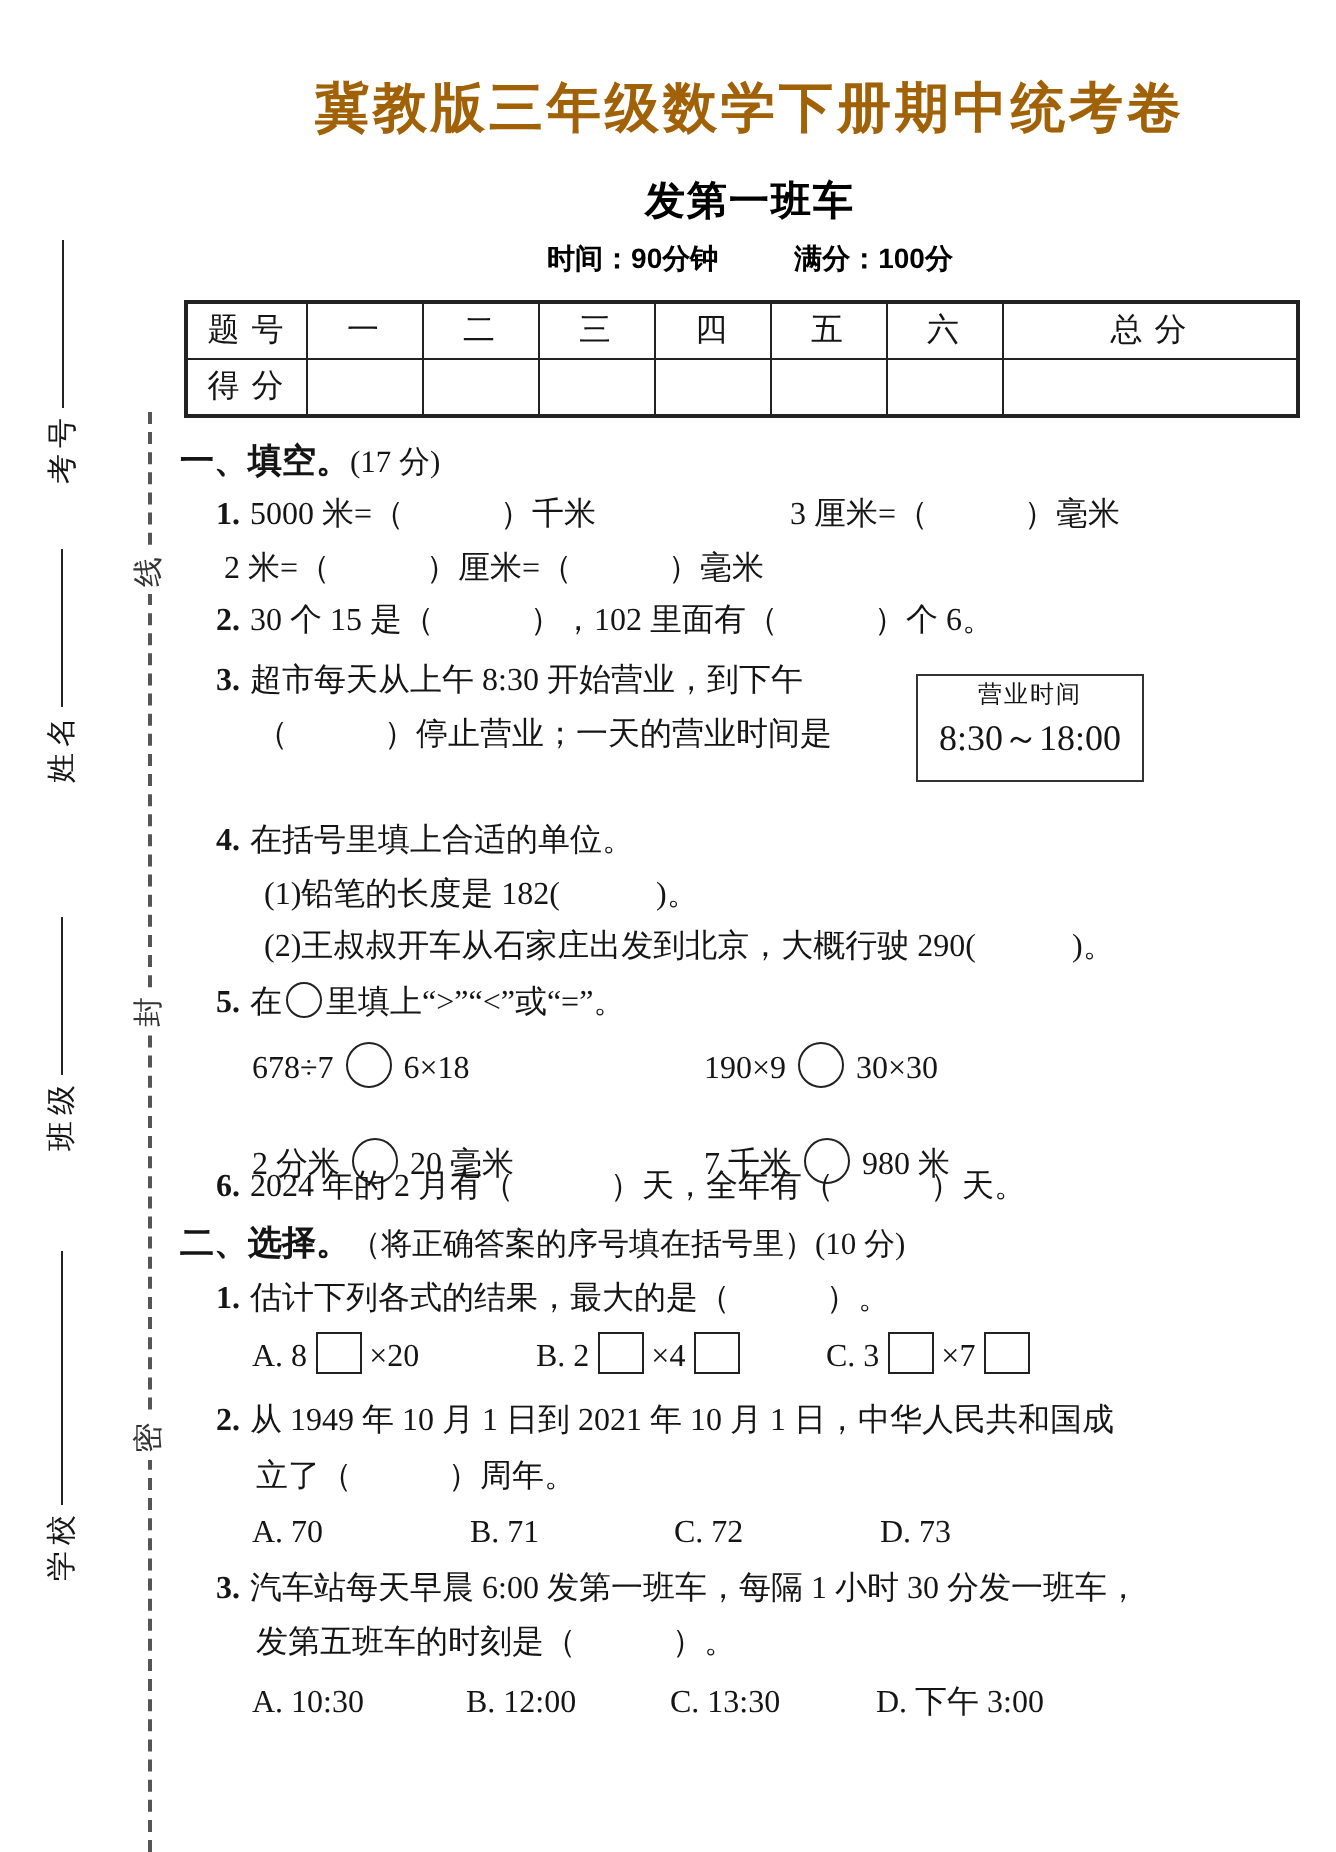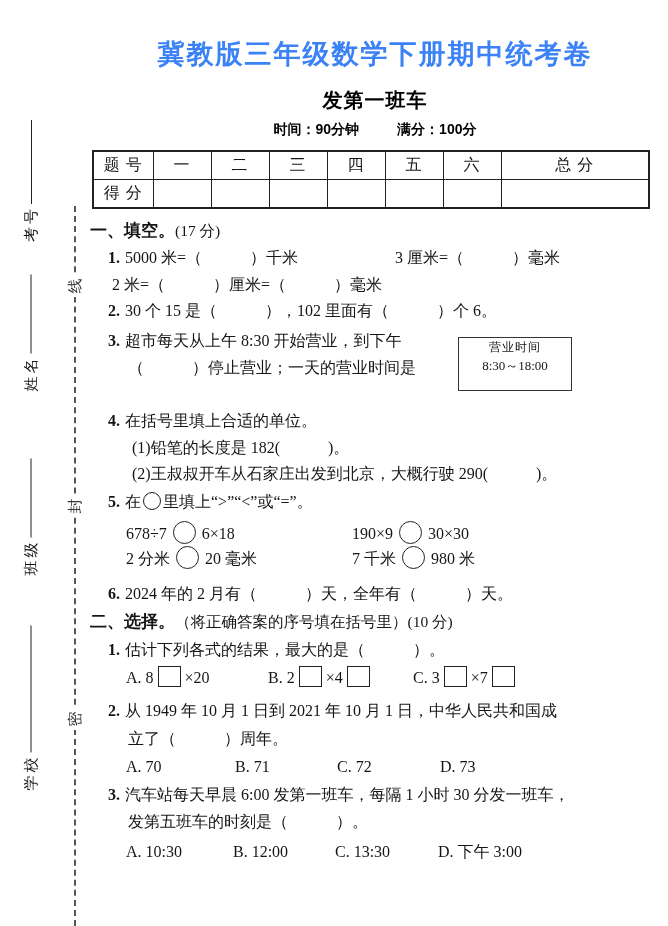--- a/index.html
+++ b/index.html
@@ -30,21 +30,21 @@
     position:absolute; left:64px; width:22px; height:22px;
     background:#ffffff; transform:rotate(-90deg);
     font-size:15px; line-height:22px; text-align:center; color:#333;
   }
 
   
   .main { position:absolute; left:88px; top:0; width:574px; height:926px; }
   .title {
     position:absolute; top:36px; left:0; width:100%; text-align:center;
     font-family:Liberation Serif, serif;
-    font-weight:900; font-size:27px; letter-spacing:2px; color:#3b82f6;
+    font-weight:900; font-size:27px; letter-spacing:2px; color:#a16207;
   }
   .subtitle {
     position:absolute; top:87px; left:0; width:100%; text-align:center;
     font-family:"Liberation Sans","DejaVu Sans",sans-serif;
     font-weight:bold; font-size:20px; letter-spacing:1px; color:#000;
   }
   .infoline {
     position:absolute; top:121px; left:0; width:100%;
     display:flex; justify-content:center; gap:38px;
     font-family:"Liberation Sans","DejaVu Sans",sans-serif;
@@ -79,21 +79,21 @@
   .sq {
     display:inline-block; width:21px; height:19px;
     border:1.2px solid #222; vertical-align:-4px; margin:0 4px; background:#fff;
   }
 
   .sign-box {
     position:absolute; left:370px; top:337px; width:112px; height:52px;
     border:1.5px solid #333; text-align:center; background:#fff;
   }
   .sign-box .sign-title { font-size:12px; margin-top:1px; letter-spacing:1px; }
-  .sign-box .sign-hours { font-size:13px; margin-top:1px; }
+  .sign-box .sign-hours { font-size:18px; margin-top:1px; }
 </style>
 </head>
 <body>
 
 <div class="vfield" style="left:-30px; top:170px; width:122px;">
   <span class="lbl">考号</span>
   <span class="blank"></span>
 </div>
 <div class="vfield" style="left:-28px; top:322px; width:117px;">
   <span class="lbl">姓名</span>
@@ -186,21 +186,21 @@
   <div class="ln" style="left:44px; top:436px;">(1)铅笔的长度是 182(　　　)。</div>
   <div class="ln" style="left:44px; top:462px;">(2)王叔叔开车从石家庄出发到北京，大概行驶 290(　　　)。</div>
 
   <div class="ln" style="left:20px; top:490px;">
     <b class="qnum">5.</b><span>在</span><span class="circle sm"></span><span>里填上“&gt;”“&lt;”或“=”。</span>
   </div>
   <div class="row" style="top:521px;">
     <span class="cell" style="left:38px;"><span>678÷7</span><span class="circle"></span><span>6×18</span></span>
     <span class="cell" style="left:264px;"><span>190×9</span><span class="circle"></span><span>30×30</span></span>
   </div>
-  <div class="row" style="top:546px;text-align:center;">
+  <div class="row" style="top:569px;text-align:center;">
     <span class="cell" style="left:38px;"><span>2 分米</span><span class="circle"></span><span>20 毫米</span></span>
     <span class="cell" style="left:264px;"><span>7 千米</span><span class="circle"></span><span>980 米</span></span>
   </div>
 
   <div class="ln" style="left:20px; top:582px;">
     <b class="qnum">6.</b><span>2024 年的 2 月有（　　　）天，全年有（　　　）天。</span>
   </div>
 
   <div class="ln" style="left:2px; top:610px;">
     <span class="sec-b">二、选择。</span><span class="sec-n">（将正确答案的序号填在括号里）(10 分)</span>

